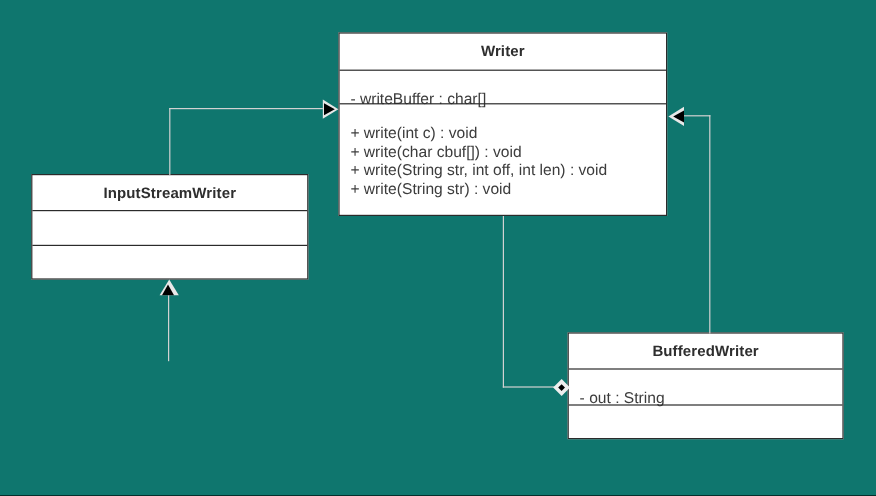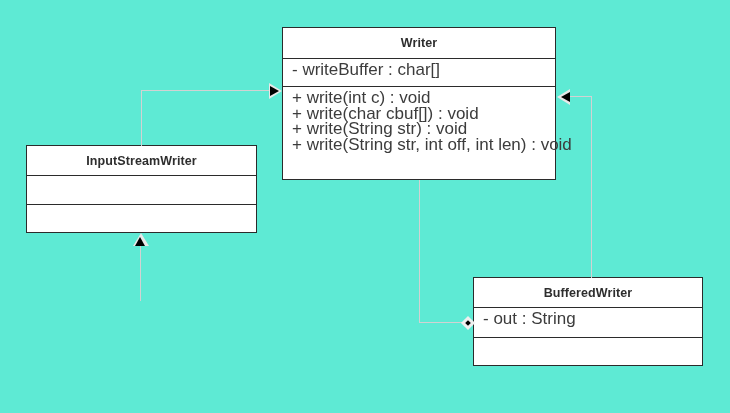--- a/index.html
+++ b/index.html
@@ -4,21 +4,21 @@
 <style>
   html, body {
     margin: 0;
     padding: 0;
     background: #000000;
   }
   #canvas {
     position: relative;
     width: 730px;
     height: 413px;
-    background: #5eead4;
+    background: #0f766e;
     overflow: hidden;
     font-family: "Liberation Sans", sans-serif;
   }
 
   
   .uml-class {
     position: absolute;
     background: #ffffff;
     border: 1.6px solid #2b2b2b;
     box-sizing: border-box;
@@ -32,23 +32,23 @@
     text-align: center;
     display: flex;
     align-items: center;
     justify-content: center;
     box-sizing: border-box;
     letter-spacing: 0.1px;
   }
   .uml-compartment {
     border-top: 1.6px solid #2b2b2b;
     box-sizing: border-box;
-    padding: 3px 8px 4px 9px;
+    padding: 16px 8px 4px 9px;
     color: #3c3c3c;
-    font-size: 17px;
+    font-size: 13px;
     line-height: 15.6px;
   }
   .uml-compartment div {
     white-space: nowrap;
   }
 
   
   #class-writer            { left: 282px; top: 27px;  width: 274px; height: 153px; }
   #class-writer .uml-name  { height: 30px; }
   #class-writer .attrs     { height: 28px; }
@@ -139,22 +139,22 @@
 <div id="canvas">
 
   <div class="uml-class" id="class-writer">
     <div class="uml-name">Writer</div>
     <div class="uml-compartment attrs">
       <div>- writeBuffer : char[]</div>
     </div>
     <div class="uml-compartment ops">
       <div>+ write(int c) : void</div>
       <div>+ write(char cbuf[]) : void</div>
+      <div>+ write(String str, int off, int len) : void</div>
       <div>+ write(String str) : void</div>
-      <div>+ write(String str, int off, int len) : void</div>
     </div>
   </div>
 
   <div class="uml-class" id="class-inputstreamwriter">
     <div class="uml-name">InputStreamWriter</div>
     <div class="uml-compartment attrs"></div>
     <div class="uml-compartment ops"></div>
   </div>
 
 

